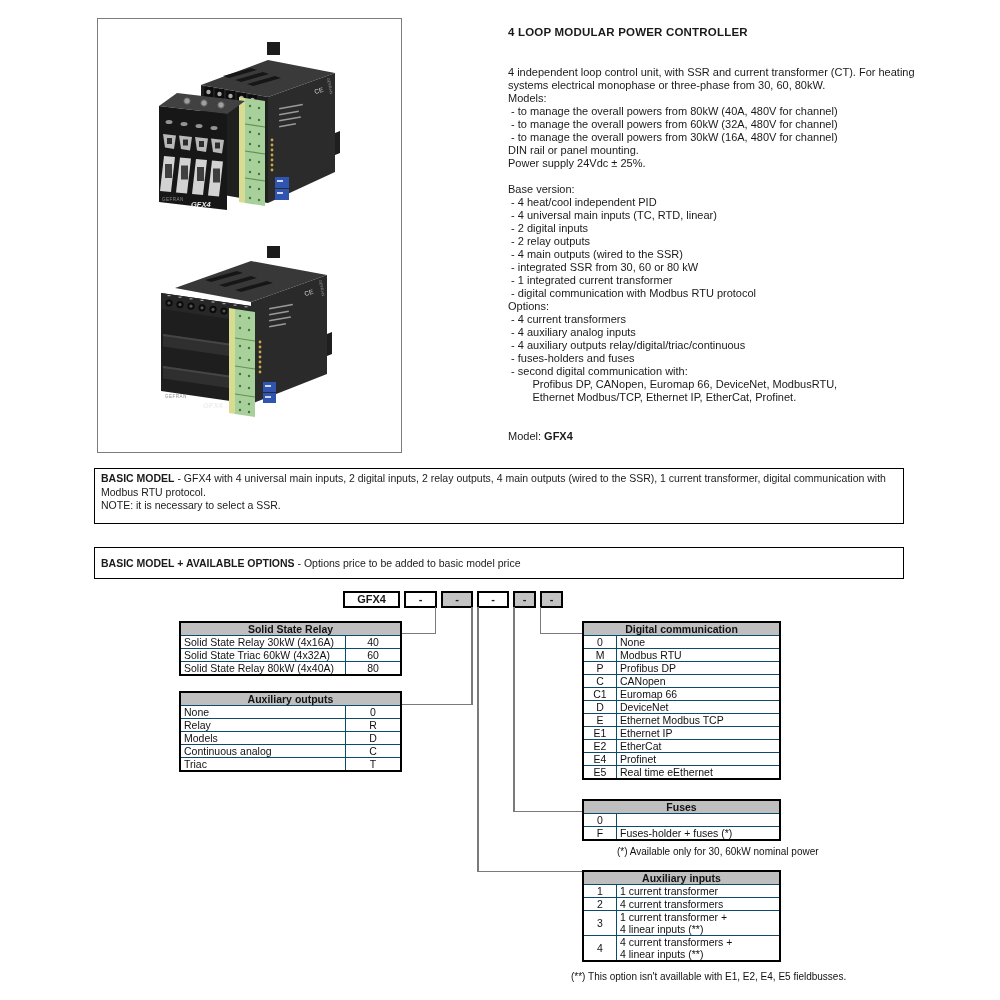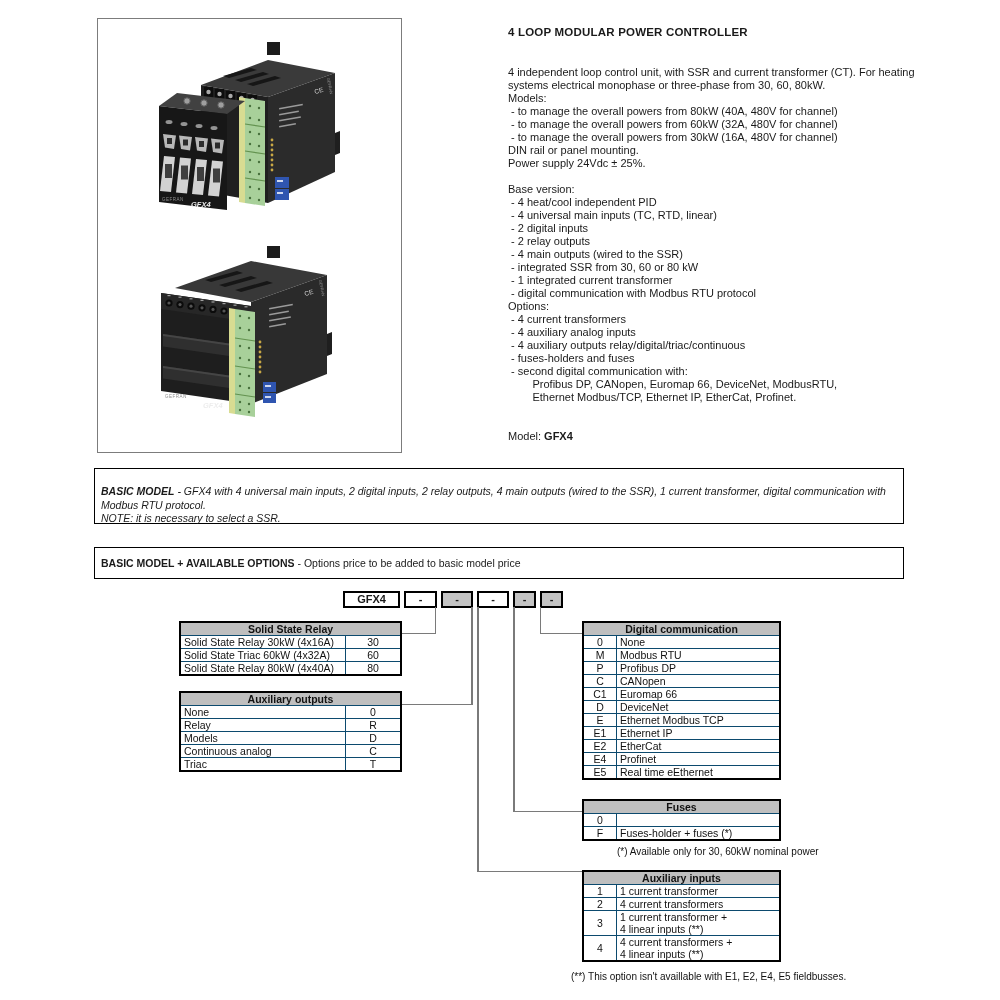--- a/index.html
+++ b/index.html
@@ -13,21 +13,21 @@
   .photo2{left:51px;top:227px;}
 
   
   .doc-title{left:508px;top:26px;font-size:11.5px;font-weight:bold;letter-spacing:.2px;}
   .description{left:508px;top:66px;width:440px;font-size:11px;line-height:13px;white-space:pre-wrap;}
   .model-line{left:508px;top:430px;font-size:11px;}
   .model-line b{font-weight:bold;}
 
   
   .basic-box{left:94px;top:468px;width:810px;height:56px;border:1px solid #000;
-             box-sizing:border-box;padding:16px 6px;font-size:10.5px;line-height:13.5px;font-style:italic;}
+             box-sizing:border-box;padding:3px 6px;font-size:10.5px;line-height:13.5px;}
   .options-box{left:94px;top:547px;width:810px;height:32px;border:1px solid #000;
              box-sizing:border-box;padding:9px 0 0 6px;font-size:10.5px;}
 
   
   .code-box{position:absolute;top:591px;height:17px;border:2px solid #000;box-sizing:border-box;
             background:#fff;font-size:11px;font-weight:bold;text-align:center;line-height:12px;}
   .code-box.gray{background:#c3c3c3;}
   #cb-model{left:343px;width:57px;}
   #cb-1{left:404px;width:33px;}
   #cb-2{left:441px;width:32px;}
@@ -319,21 +319,21 @@
   <div class="conn" id="conn-5"></div>
 
   <div class="abs" id="tbl-ssr">
       <table class="opt code-right">
         <tbody>
           <tr>
             <td colspan="2" class="hdr">Solid State Relay</td>
           </tr>
           <tr>
             <td class="c0">Solid State Relay 30kW (4x16A)</td>
-            <td class="c1">30</td>
+            <td class="c1">40</td>
           </tr>
           <tr>
             <td class="c0">Solid State Triac 60kW (4x32A)</td>
             <td class="c1">60</td>
           </tr>
           <tr>
             <td class="c0">Solid State Relay 80kW (4x40A)</td>
             <td class="c1">80</td>
           </tr>
         </tbody>

